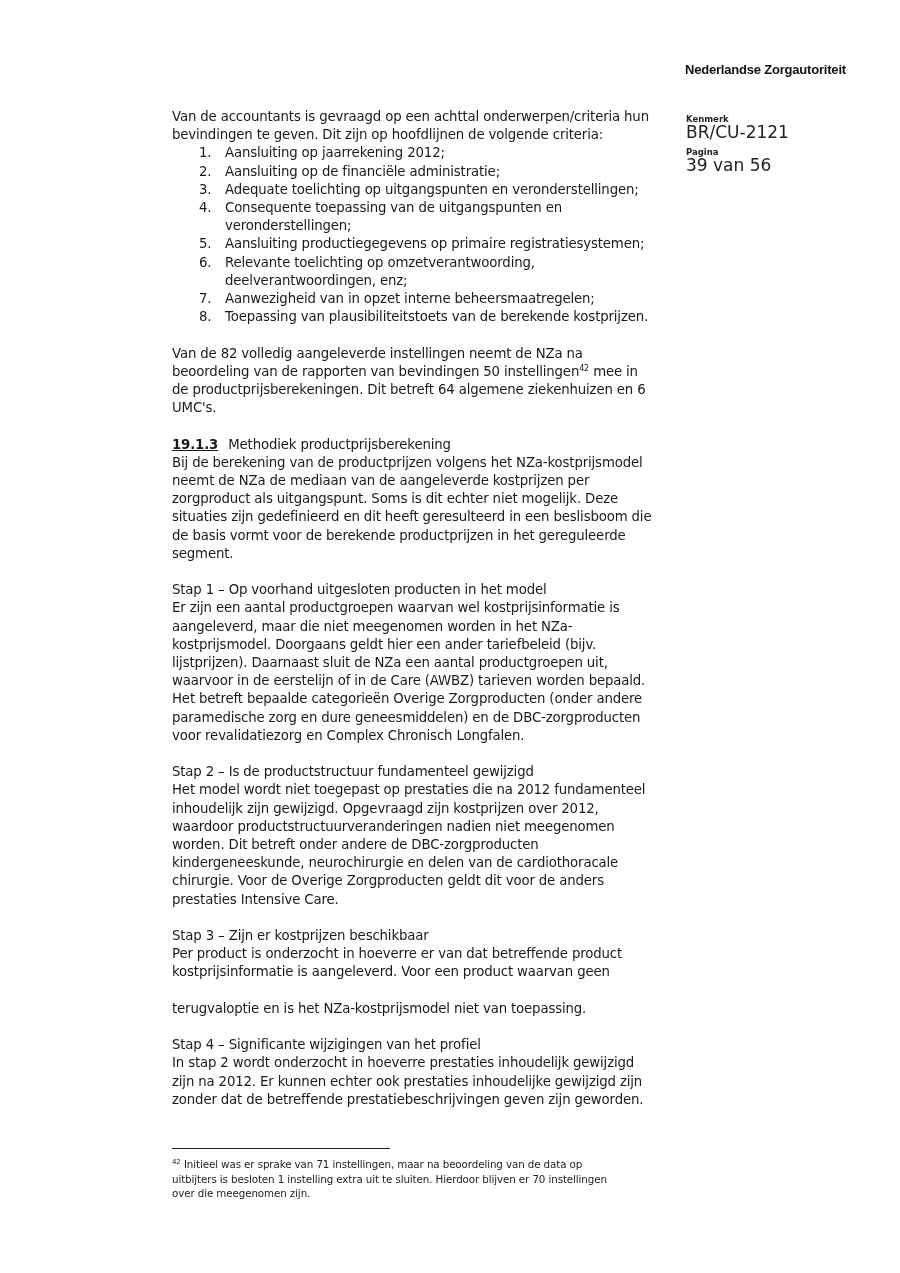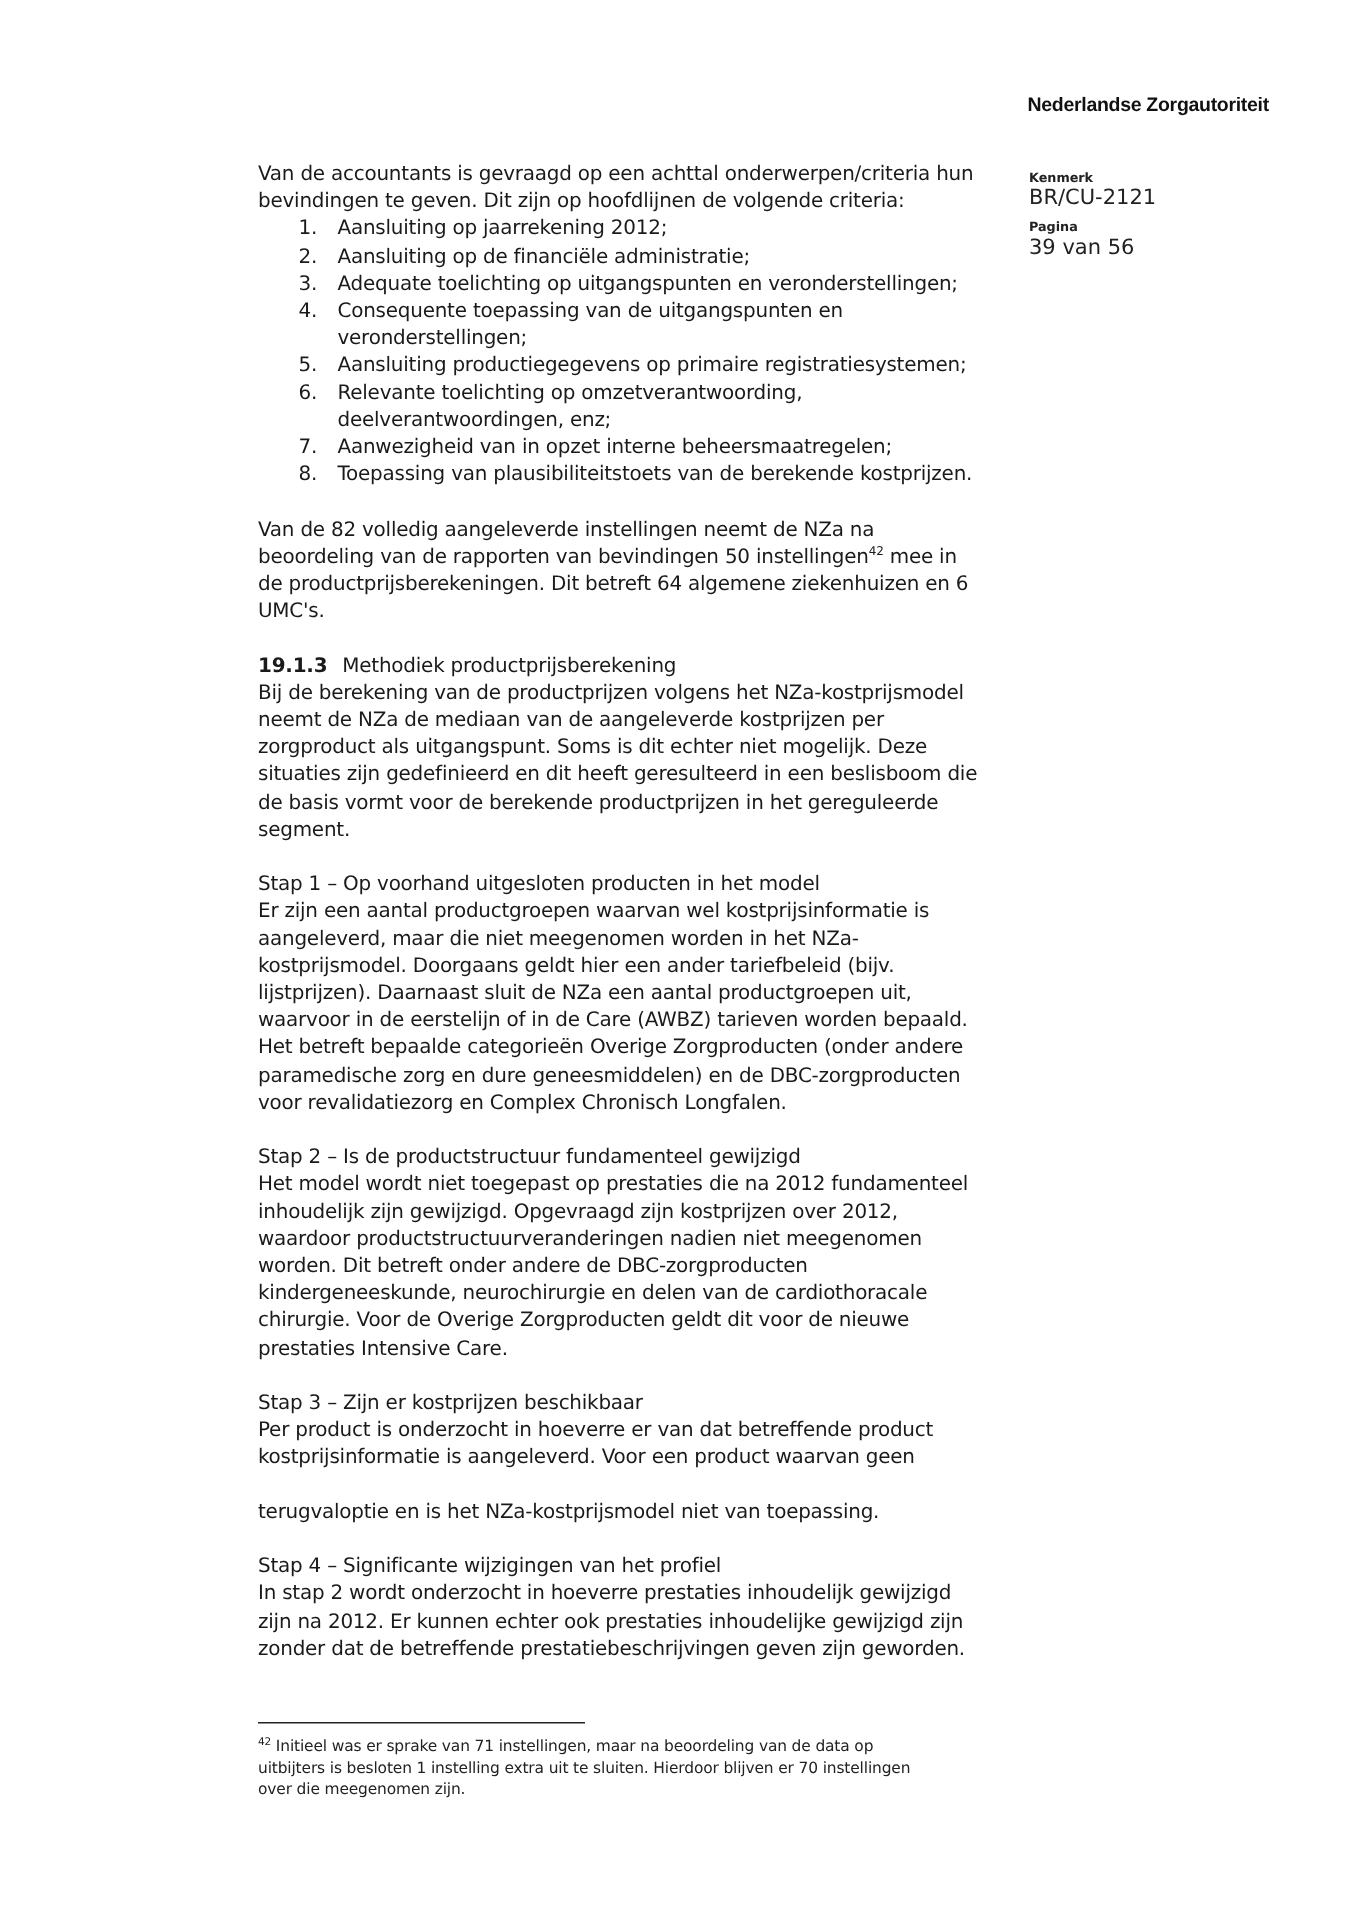--- a/index.html
+++ b/index.html
@@ -2,30 +2,30 @@
 <html><head>
 <meta charset="utf-8">
 <style>
   html, body { margin: 0; padding: 0; background: #ffffff; }
   body { width: 900px; height: 1273px; position: relative; overflow: hidden;
          font-family: "DejaVu Sans", sans-serif; color: #1a1a1a; }
   .org { position: absolute; left: 685px; top: 62px; font-family: "Liberation Sans", sans-serif;
          font-weight: bold; font-size: 13px; letter-spacing: -0.2px; color: #111; }
   .meta { position: absolute; left: 686px; top: 114px; width: 120px; }
   .meta .lbl { font-size: 8.5px; font-weight: bold; color: #222; line-height: 11px; }
-  .meta .val { font-size: 14px; color: #222; line-height: 15px; margin-bottom: 7px; }
+  .meta .val { font-size: 17px; color: #222; line-height: 15px; margin-bottom: 7px; }
   .main { position: absolute; left: 172px; top: 108px; width: 510px;
           font-size: 13.3px; line-height: 18.2px; letter-spacing: -0.15px; }
   .main p { margin: 0; }
   .gap { height: 18.2px; }
   ol.crit { list-style: none; margin: 0; padding: 0; }
   ol.crit li { position: relative; padding-left: 53px; }
   ol.crit li .num { position: absolute; left: 27px; top: 0; }
   .sup { font-size: 8px; vertical-align: 5px; line-height: 0; margin-top: 36px; }
-  .secnum { font-weight: bold; margin-right: 10px; }
+  .secnum { font-weight: bold; margin-right: 10px; text-decoration: underline; }
   .footnote-rule { position: absolute; left: 172px; top: 1148px; width: 218px; height: 1px;
                    background: #222; }
   .footnote { position: absolute; left: 172px; top: 1157px; width: 500px;
               font-size: 10.3px; line-height: 14.5px; color: #222; letter-spacing: -0.1px; }
   .footnote .sup { font-size: 7px; vertical-align: 4px; }
 </style>
 </head>
 <body>
 
 <div class="org">Nederlandse Zorgautoriteit</div>
@@ -96,21 +96,21 @@
   <div class="gap"></div>
 
   <div>
     <p>Stap 2 – Is de productstructuur fundamenteel gewijzigd</p>
     <p>
       <span>Het model wordt niet toegepast op prestaties die na 2012 fundamenteel</span><br>
       <span>inhoudelijk zijn gewijzigd. Opgevraagd zijn kostprijzen over 2012,</span><br>
       <span>waardoor productstructuurveranderingen nadien niet meegenomen</span><br>
       <span>worden. Dit betreft onder andere de DBC-zorgproducten</span><br>
       <span>kindergeneeskunde, neurochirurgie en delen van de cardiothoracale</span><br>
-      <span>chirurgie. Voor de Overige Zorgproducten geldt dit voor de nieuwe</span><br>
+      <span>chirurgie. Voor de Overige Zorgproducten geldt dit voor de anders</span><br>
       <span>prestaties Intensive Care.</span>
     </p>
   </div>
 
   <div class="gap"></div>
 
   <div>
     <p>Stap 3 – Zijn er kostprijzen beschikbaar</p>
     <p>
       <span>Per product is onderzocht in hoeverre er van dat betreffende product</span><br>

